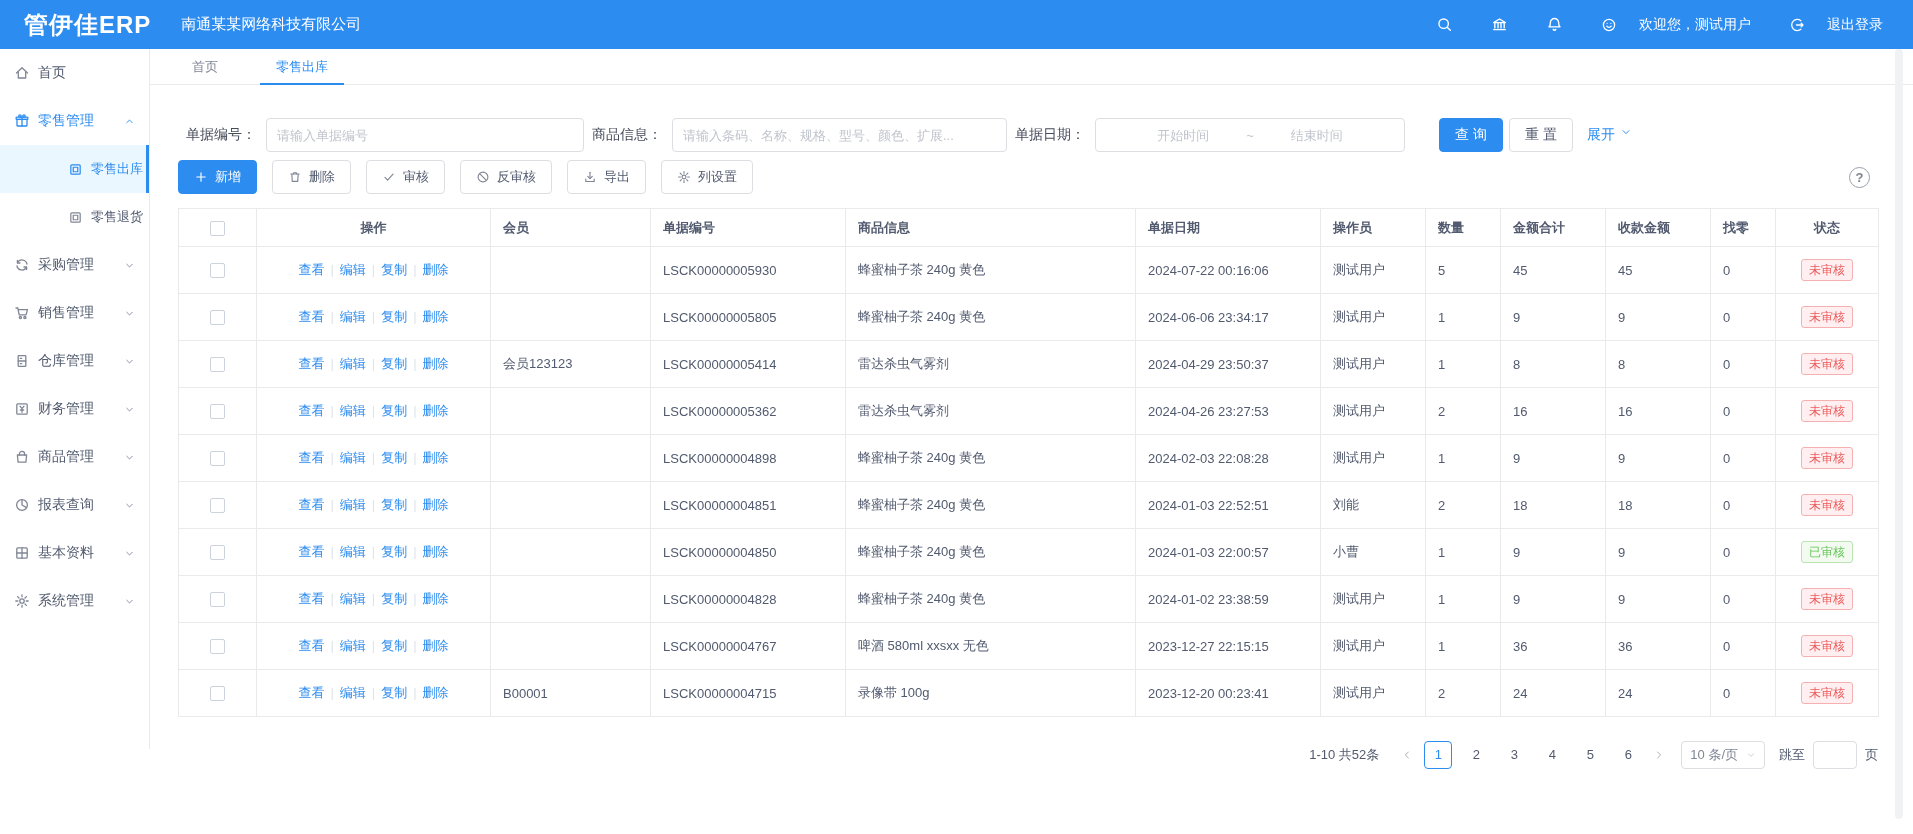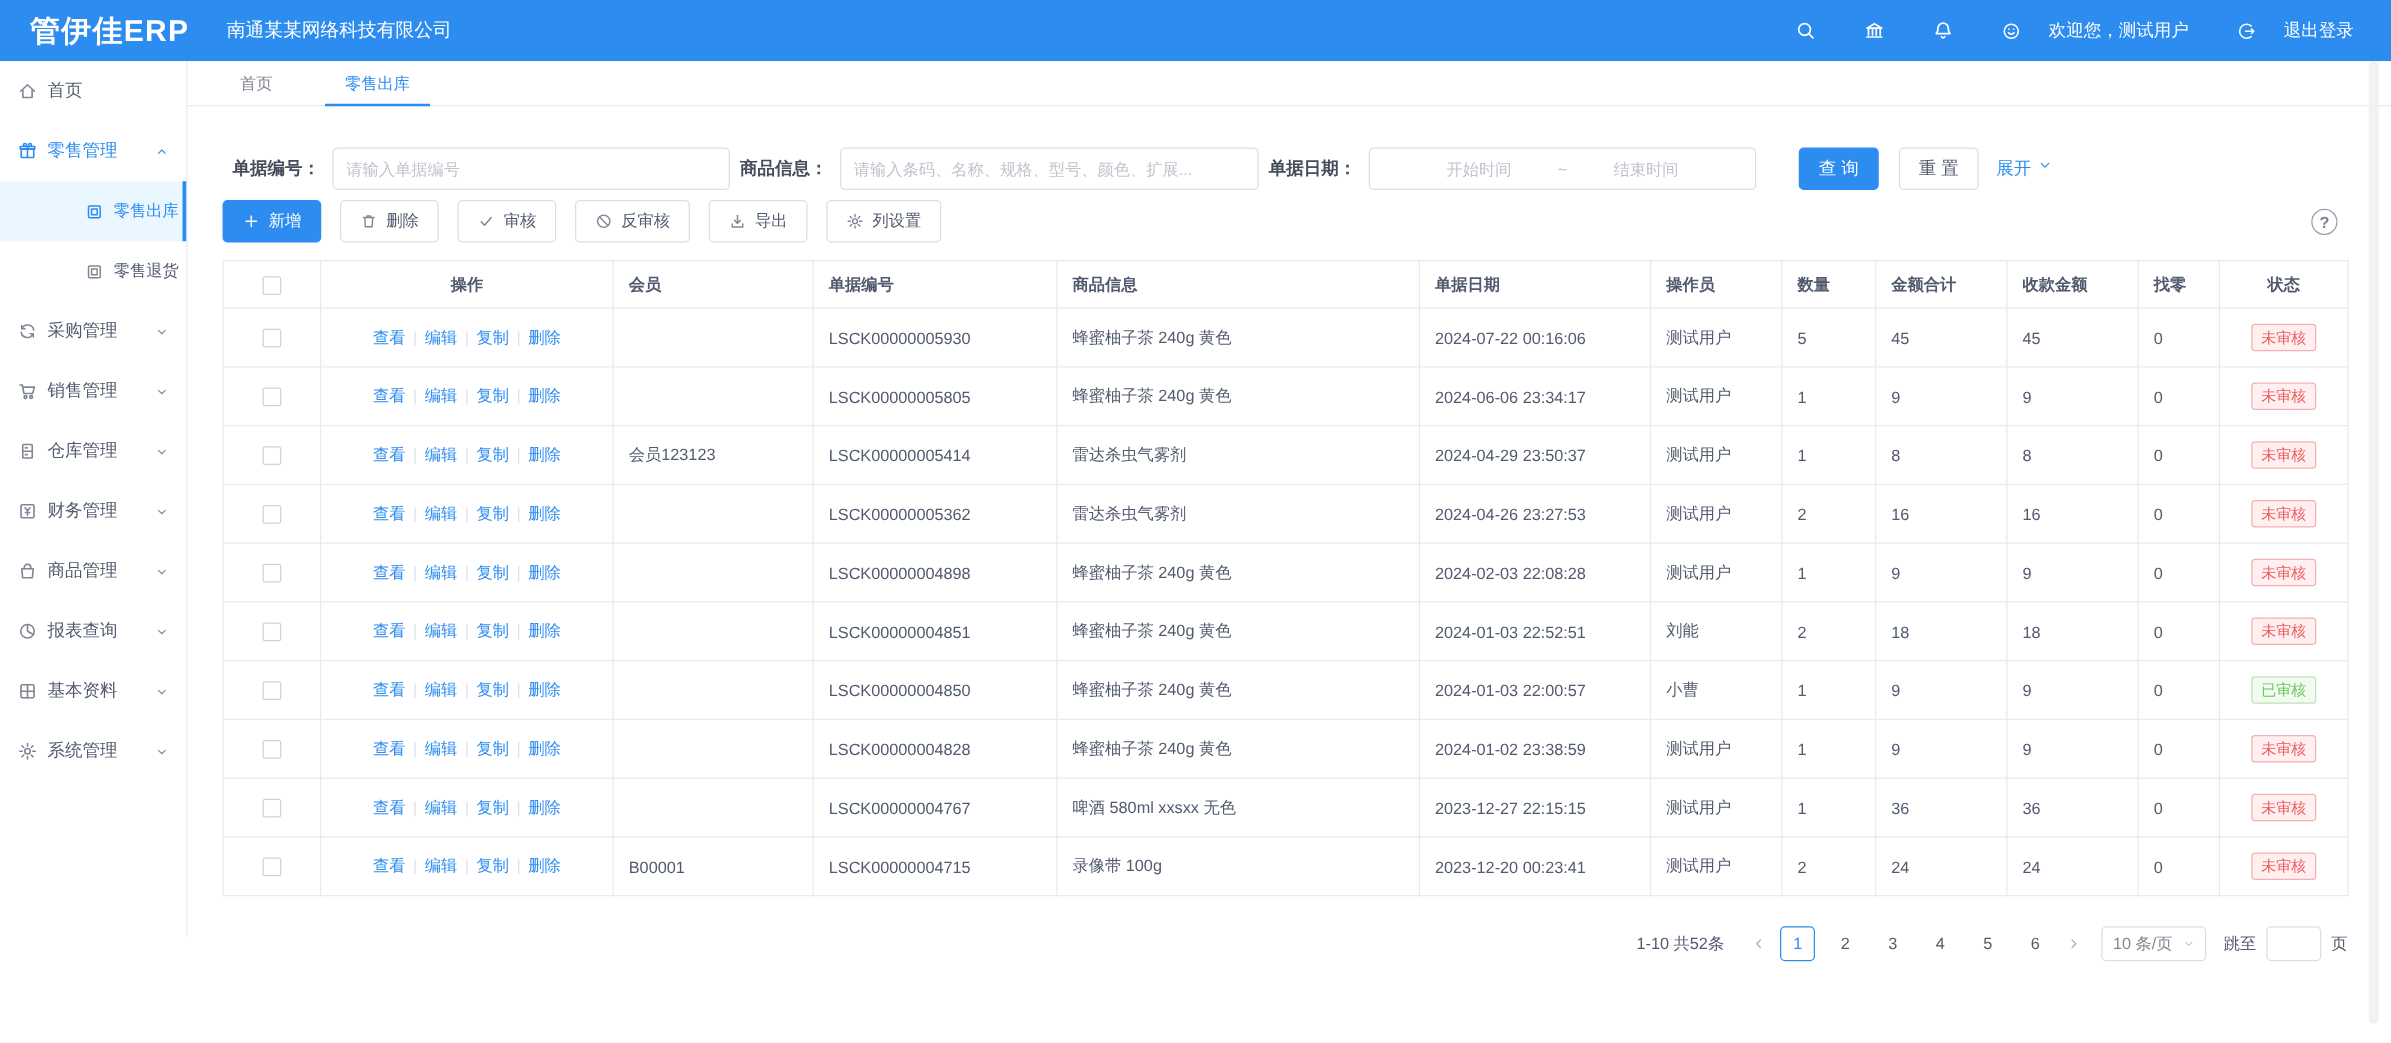--- a/index.html
+++ b/index.html
@@ -35,33 +35,33 @@
 
 
 .tabbar{height:36px;border-bottom:1px solid #e8eaec;display:flex;align-items:stretch;background:#fff}
 .tab{margin-left:26px;padding:0 16px;display:flex;align-items:center;font-size:13px;color:#808695;cursor:pointer;position:relative;white-space:nowrap}
 .tab.active{color:var(--primary,#2d8cf0)}
 .tab.active::after{content:"";position:absolute;left:0;right:0;bottom:-1px;height:2px;background:var(--primary,#2d8cf0)}
 
 
 .content{padding:0 35px 0 28px;position:relative}
 .filter-row{margin-top:33px;display:flex;align-items:center;height:34px}
-.f-label{font-size:14px;font-weight:700;color:#464c5b;margin:0 10px 0 8px;white-space:nowrap}
+.f-label{font-size:14px;font-weight:400;color:#464c5b;margin:0 10px 0 8px;white-space:nowrap}
 .input{height:34px;border:1px solid #dcdee2;border-radius:4px;font-size:13px;padding:12px 10px;color:#515a6e;outline:none}
 .input::placeholder{color:#c0c4cc}
 .w-bill{width:318px}
 .w-prod{width:335px}
 .date-range{width:310px;height:34px;border:1px solid #dcdee2;border-radius:4px;display:flex;align-items:center;justify-content:center;gap:4px}
 .date-range input{border:none;outline:none;width:118px;text-align:center;font-size:13px;color:#515a6e}
 .date-range input::placeholder{color:#c0c4cc}
 .tilde{color:#c0c4cc;font-size:13px}
 .btn{height:34px;border-radius:4px;border:1px solid #dcdee2;background:#fff;font-size:14px;color:#515a6e;cursor:pointer;white-space:nowrap}
 .btn.primary{background:var(--primary,#2d8cf0);border-color:var(--primary,#2d8cf0);color:#fff}
 .search-btn{width:64px;margin-left:34px}
-.reset-btn{width:64px;margin-left:16px}
+.reset-btn{width:64px;margin-left:6px}
 .expand-link{color:var(--primary,#2d8cf0);font-size:14px;margin-left:14px;display:inline-flex;gap:5px;cursor:pointer}
 .expand-link .ico{font-size:12px}
 
 .toolbar{margin-top:8px;display:flex;align-items:center}
 .tbtn{height:34px;padding:0 15px;margin-right:15px;display:inline-flex;align-items:center;gap:7px;border:1px solid #dcdee2;border-radius:4px;background:#fff;font-size:13px;color:#515a6e;cursor:pointer;white-space:nowrap}
 .tbtn .ico{font-size:14px;color:#808695}
 .tbtn.primary{background:var(--primary,#2d8cf0);border-color:var(--primary,#2d8cf0);color:#fff}
 .tbtn.primary .ico{color:#fff}
 .help{margin-left:auto;margin-right:8px;width:21px;height:21px;border:1.5px solid #98a0ac;border-radius:50%;color:#7d838e;display:flex;align-items:center;justify-content:center;font-size:13px;font-weight:600;cursor:pointer}
 

